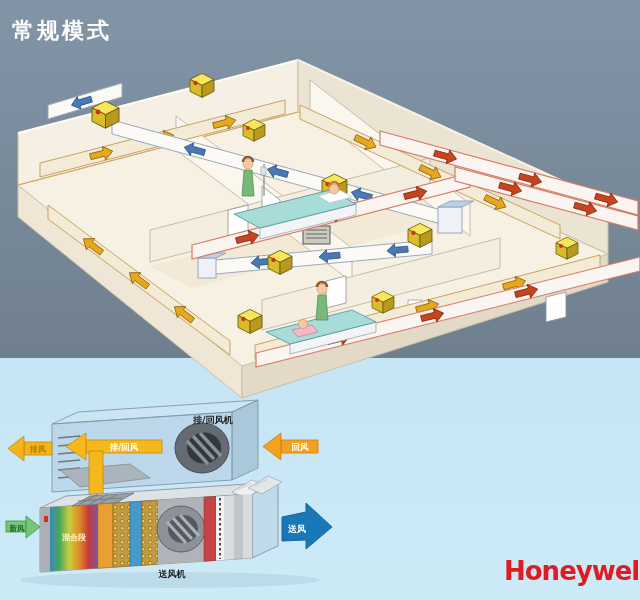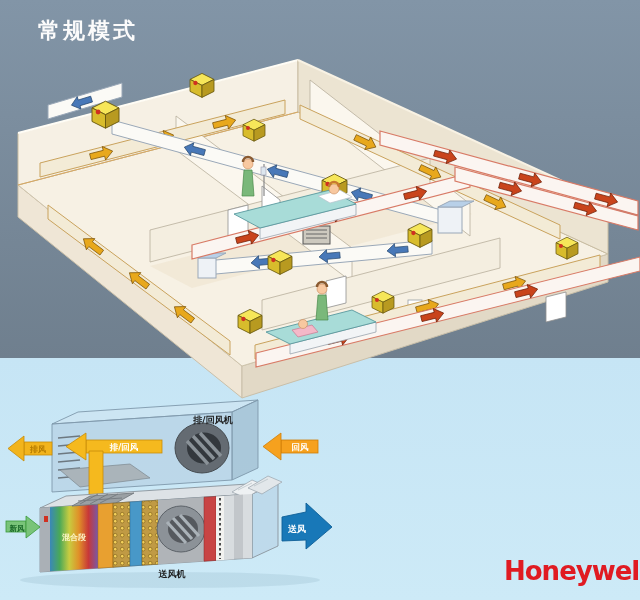--- a/index.html
+++ b/index.html
@@ -2,21 +2,21 @@
 <html><head>
 <meta charset="utf-8">
 <style>
   html,body{margin:0;padding:0;}
   body{width:640px;height:600px;position:relative;overflow:hidden;
        font-family:"DejaVu Sans","Liberation Sans",sans-serif;}
   .bg-top{position:absolute;left:0;top:0;width:640px;height:358px;
           background:linear-gradient(#8295a7,#6f7f8e);}
   .bg-bottom{position:absolute;left:0;top:358px;width:640px;height:242px;
              background:linear-gradient(#c6e5f5,#cdeaf7);}
-  .page-title{position:absolute;left:38px;top:16px;font-size:22px;font-weight:bold;
+  .page-title{position:absolute;left:12px;top:16px;font-size:22px;font-weight:bold;
               color:#fbfbfb;letter-spacing:3px;}
   .brand{position:absolute;left:504px;top:556px;width:130px;font-size:26px;font-weight:800;
          color:#e01b22;letter-spacing:-1px;}
   .scene{position:absolute;left:0;top:0;width:640px;height:600px;}
   svg text{font-family:"DejaVu Sans","Liberation Sans",sans-serif;}
   .lbl-dark{fill:#1c1c1c;font-size:9px;font-weight:bold;}
   .lbl-white{fill:#ffffff;font-size:9px;font-weight:bold;}
 </style>
 </head>
 <body>

